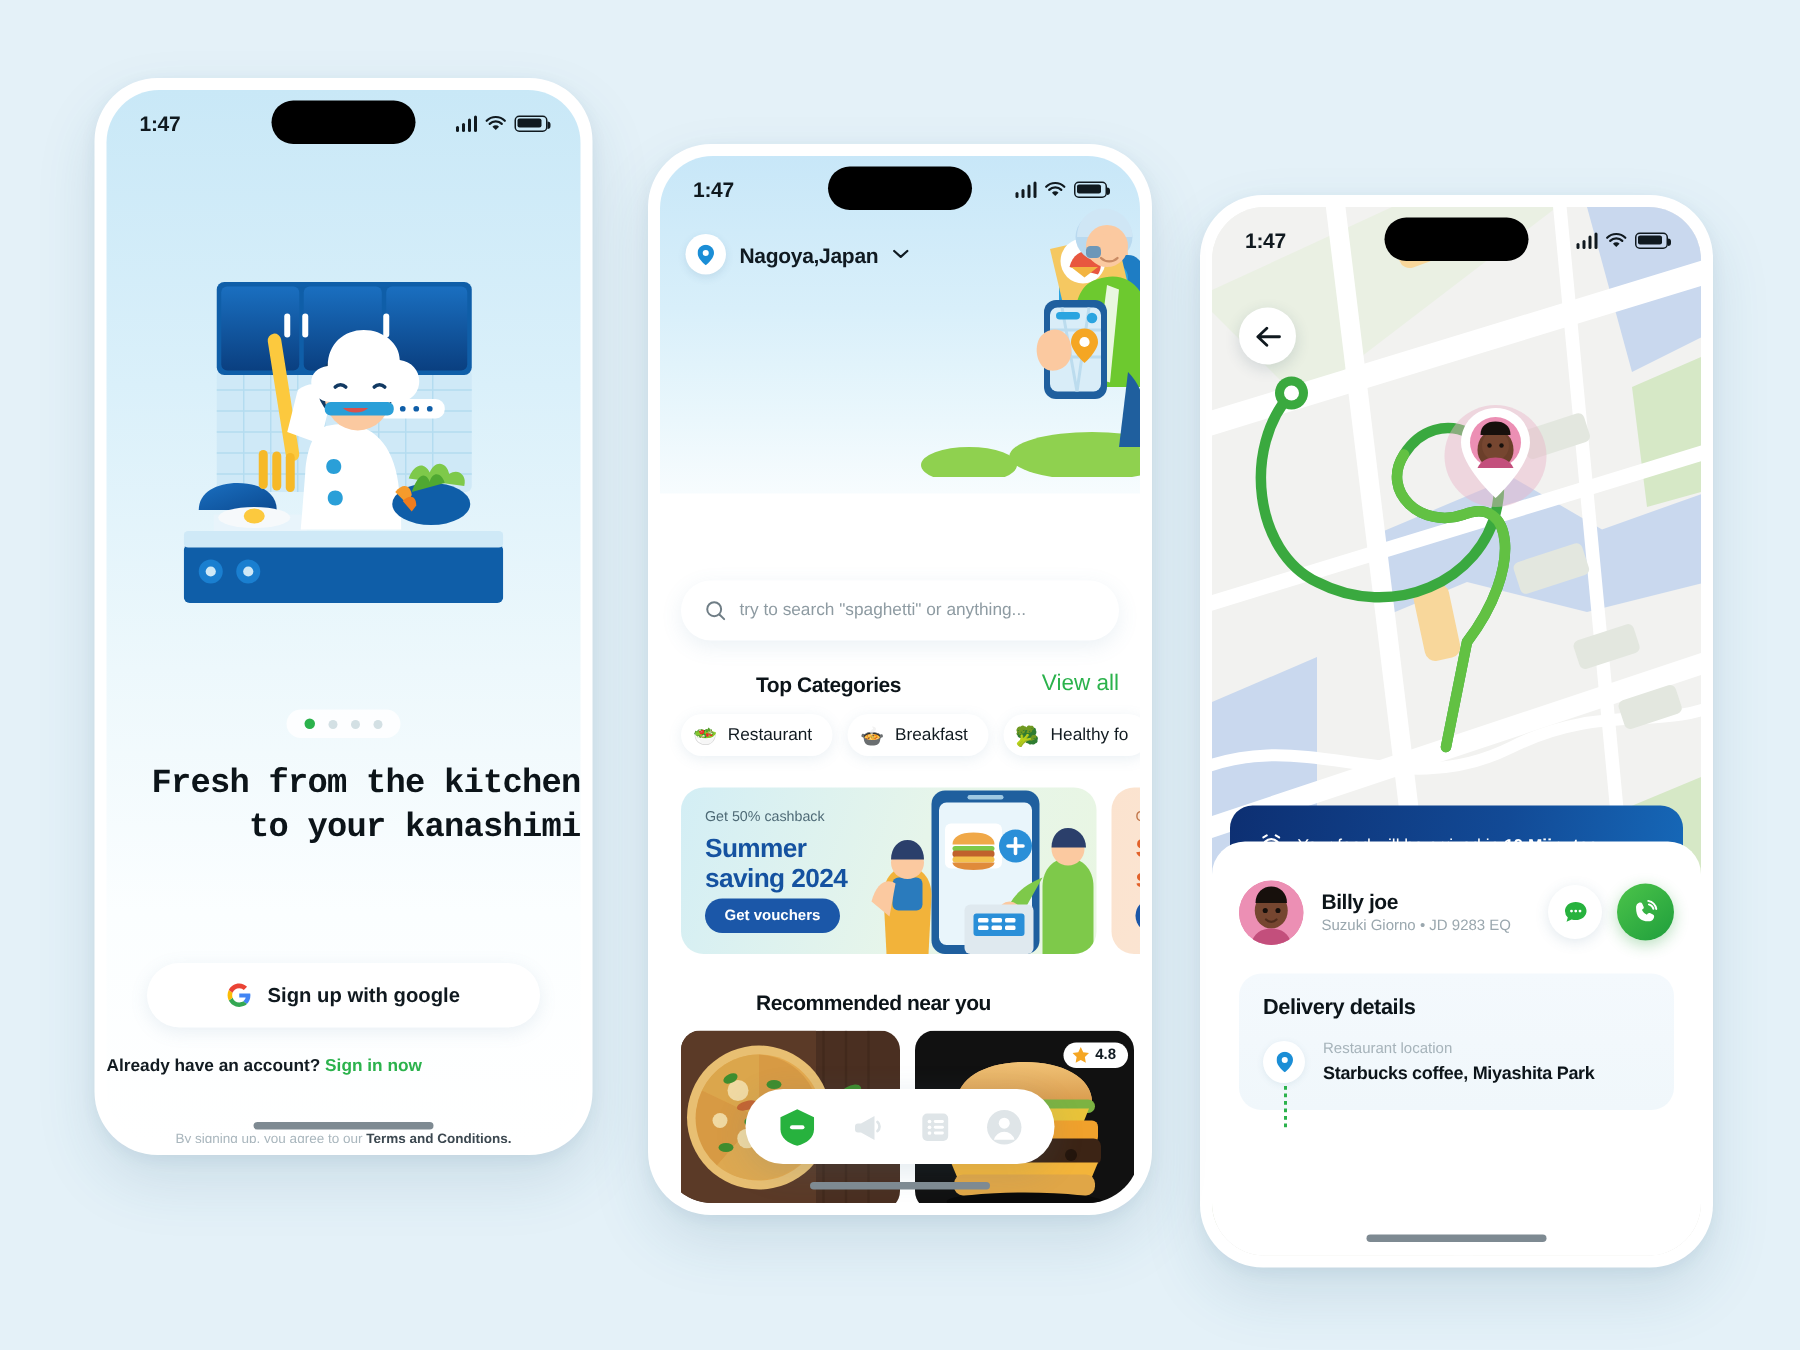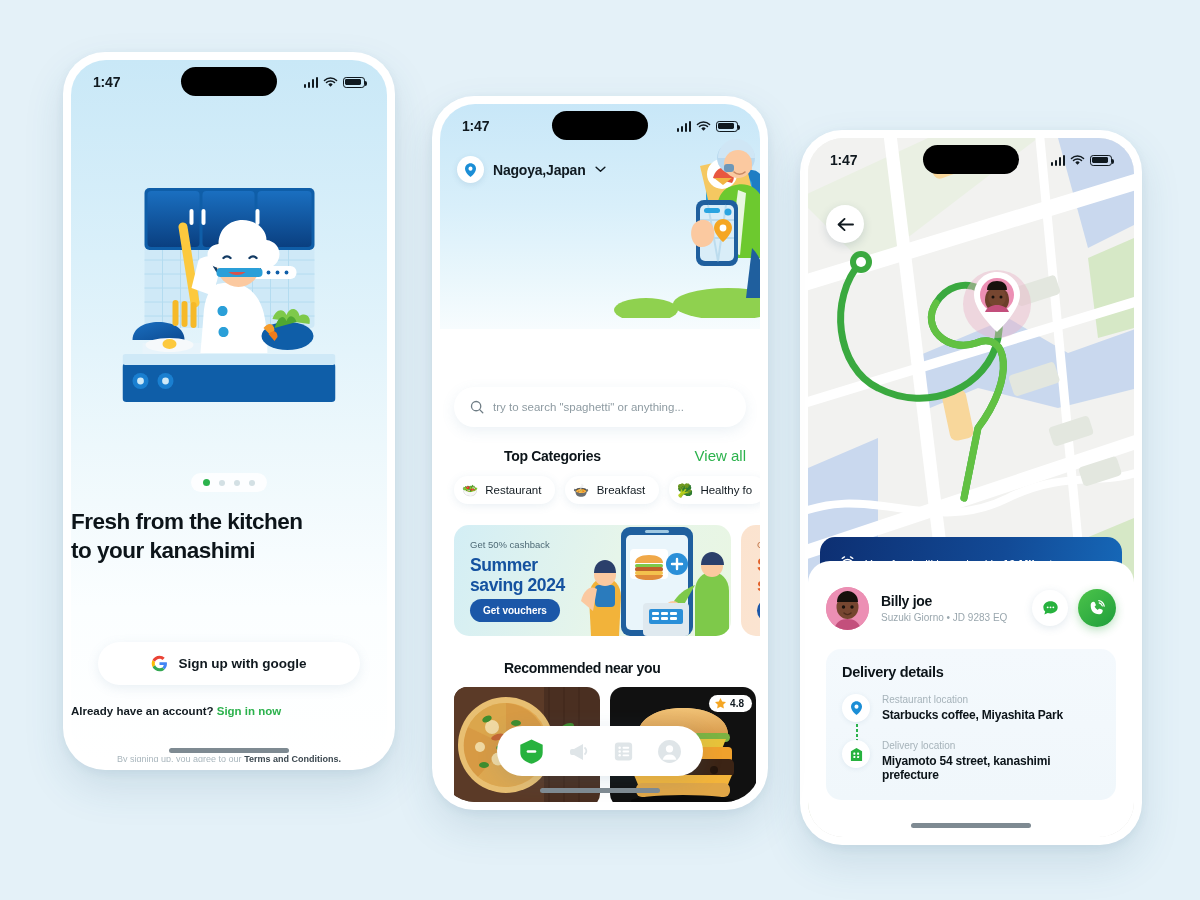--- a/index.html
+++ b/index.html
@@ -59,22 +59,22 @@
   #phone1 .screen { background: linear-gradient(180deg,#c9e8f7 0%, #daf0fa 28%, #edf8fc 55%, #fbfeff 78%, #ffffff 100%); }
   .p1-illus { position: absolute; top: 128px; left: 50%; transform: translateX(-50%); width: 213px; height: 214px; }
   .p1-dots {
     position: absolute; top: 413px; left: 50%; transform: translateX(-50%);
     display: flex; align-items: center; gap: 9px;
     background: rgba(255,255,255,0.82); border-radius: 20px; padding: 6px 12px;
   }
   .p1-dots i { width: 6px; height: 6px; border-radius: 50%; background: #d3e0e4; display: block; }
   .p1-dots i.on { background: #2bb24c; width: 7px; height: 7px; }
   .p1-title {
-    position: absolute; top: 448px; left: 0; right: 0; text-align: left;
-    font-size: 22.5px; font-weight: bold; color: #0c1419; line-height: 1.28; letter-spacing: -0.5px;
+    position: absolute; top: 448px; left: 0; right: 0; text-align: right;
+    font-size: 22.5px; font-weight: bold; color: #0c1419; line-height: 1.28; letter-spacing: -0.5px; font-family: Liberation Mono, monospace;
   }
   .p1-btn-email {
     position: absolute; top: 527px; left: 27px; right: 27px; height: 43px;
     border-radius: 24px; border: none; cursor: pointer;
     background: linear-gradient(95deg,#8fd63f 0%, #5ec43a 42%, #2fa83f 100%);
     color: #fff; font-size: 13.5px; font-weight: 500;
     font-family: "Liberation Sans", sans-serif;
     box-shadow: 0 4px 12px rgba(70,180,70,0.3);
   }
   .p1-btn-google {
@@ -781,37 +781,20 @@
                   <circle cx="6" cy="6" r="2.2" fill="#fff"></circle>
                 </svg>
             </div>
             <div class="p3-dash"></div>
             <div>
               <div class="p3-lbl">Restaurant location</div>
               <div class="p3-val">Starbucks coffee, Miyashita Park</div>
             </div>
           </div>
 
-          <div class="p3-row" style="margin-top:18px">
-            <div class="p3-icn">
-              <svg width="13" height="14" viewBox="0 0 14 15">
-                <path d="M1 4.5 7 1l6 3.5V15H1z" fill="#27b23e"></path>
-                <g fill="#fff">
-                    <rect x="3.6" y="6" width="2.2" height="2.2" rx=".5"></rect>
-                    <rect x="7.6" y="6" width="2.2" height="2.2" rx=".5"></rect>
-                    <rect x="3.6" y="9.6" width="2.2" height="2.2" rx=".5"></rect>
-                    <rect x="7.6" y="9.6" width="2.2" height="2.2" rx=".5"></rect>
-                  </g>
-              </svg>
-            </div>
-            <div>
-              <div class="p3-lbl">Delivery location</div>
-              <div class="p3-val">Miyamoto 54 street, kanashimi prefecture</div>
-            </div>
-          </div>
         </div>
       </div>
 
       <div class="homebar"></div>
     </div>
   </div>
 
 </div>
 
 </body></html>

